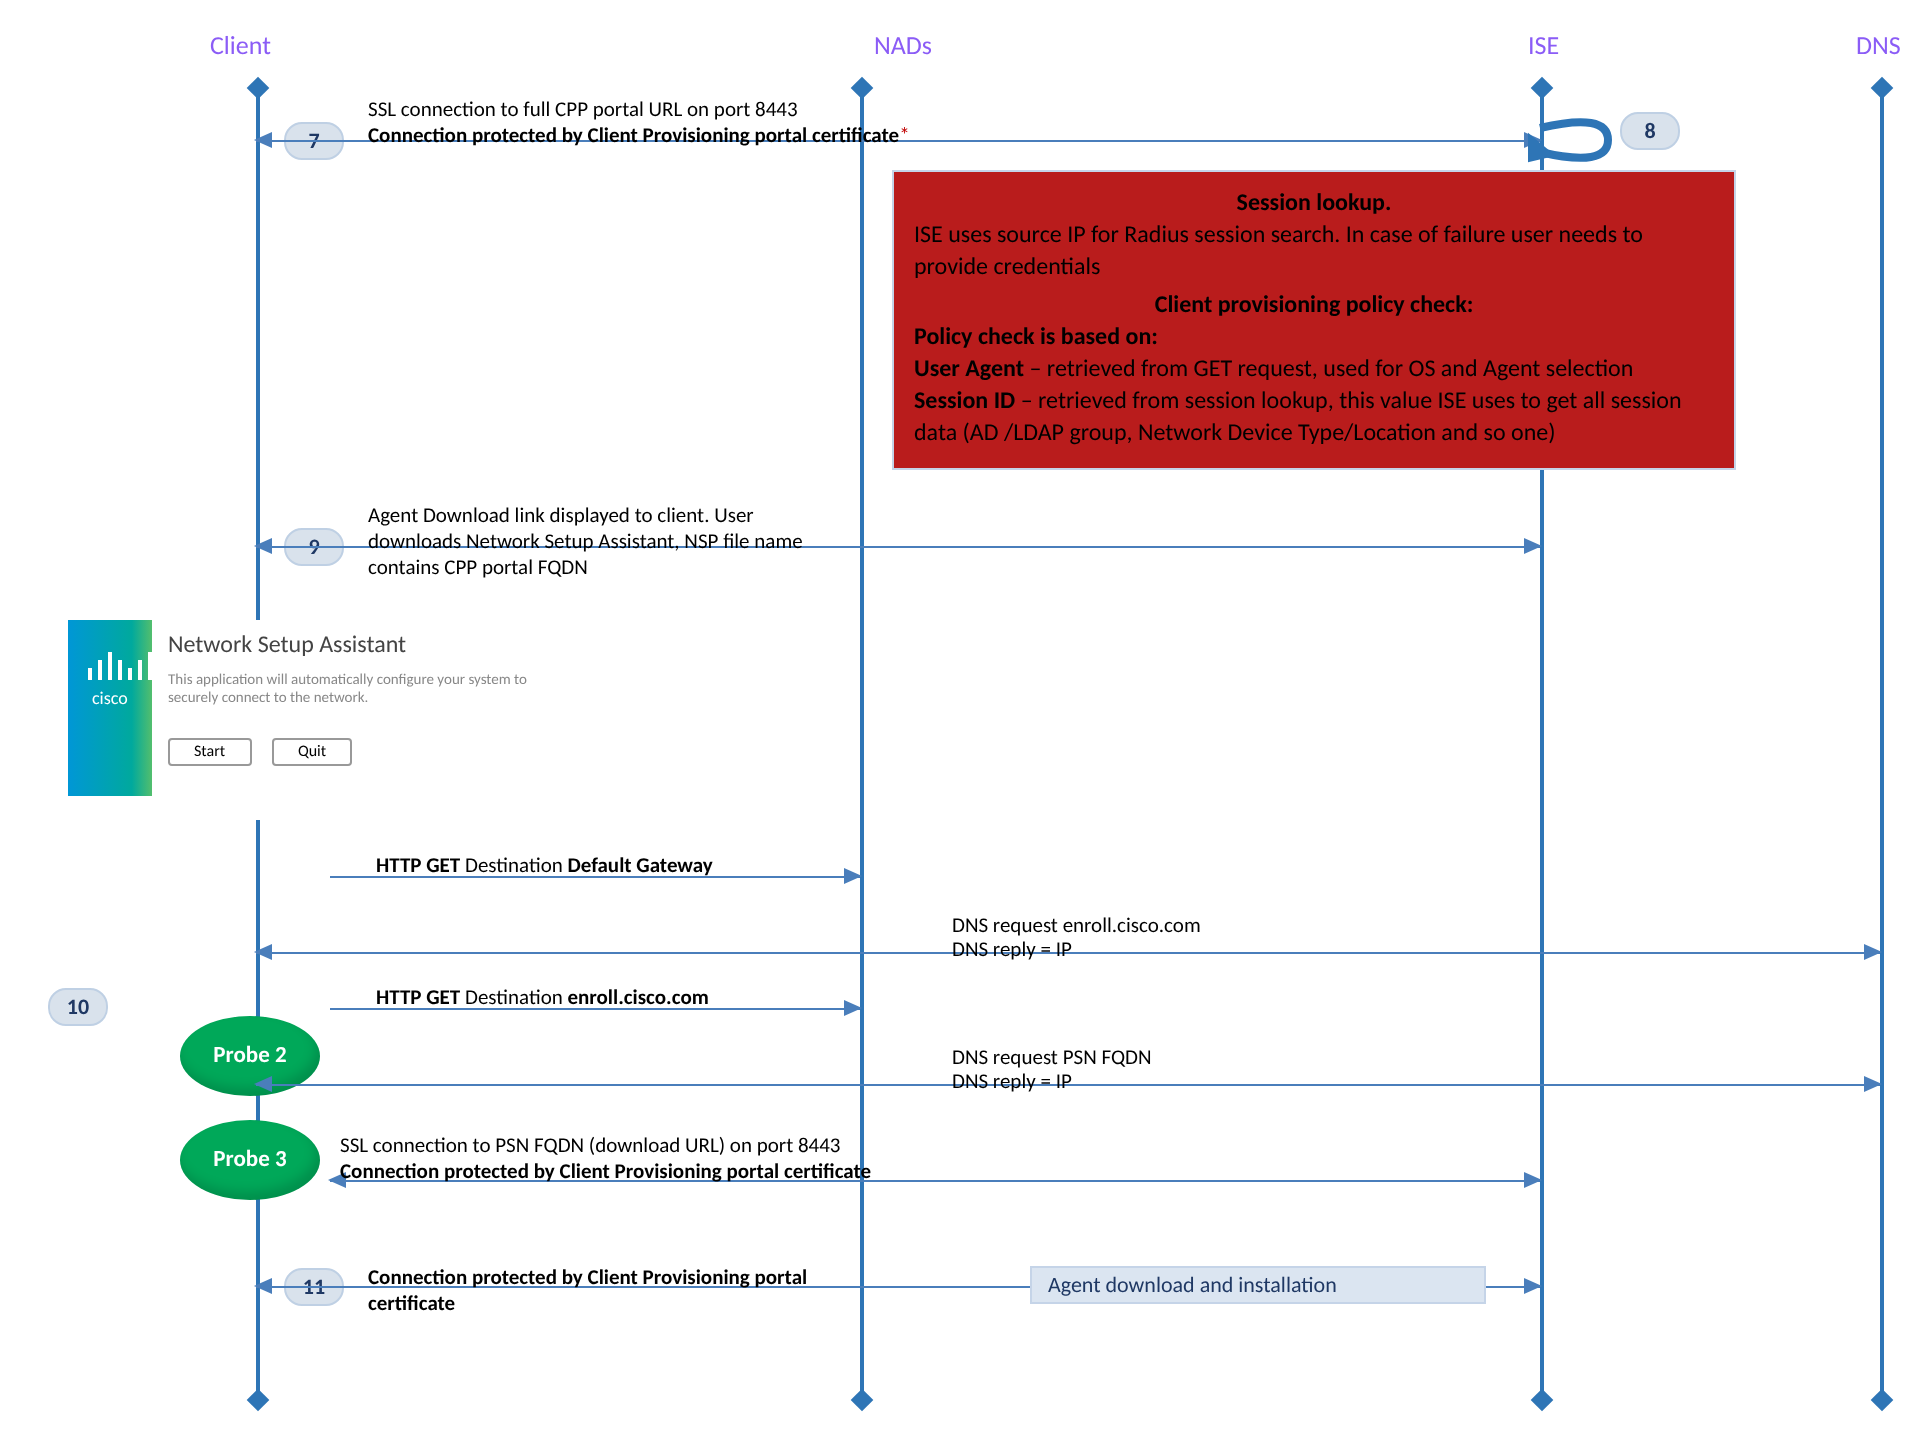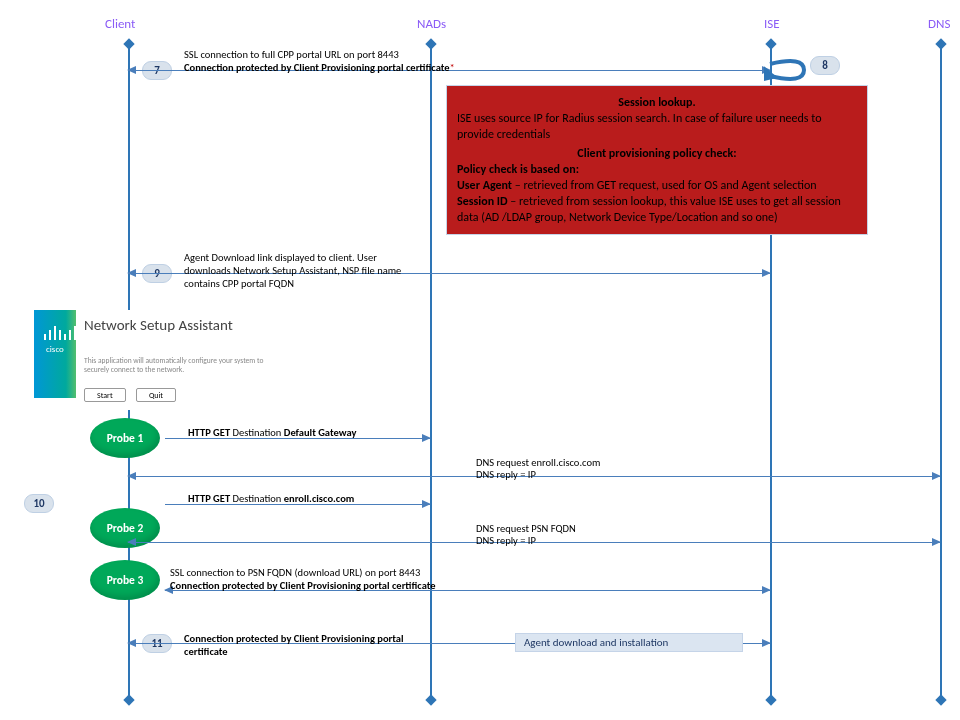--- a/index.html
+++ b/index.html
@@ -27,21 +27,21 @@
 </head>
 <body>
 <div class="canvas">
 
   <div class="lifeline" style="left:128px"></div>
   <div class="lifeline" style="left:430px"></div>
   <div class="lifeline" style="left:770px"></div>
   <div class="lifeline" style="left:940px"></div>
 
   <div class="head" style="left:105px">Client</div>
-  <div class="head" style="left:417px">NADs</div>
+  <div class="head" style="left:437px">NADs</div>
   <div class="head" style="left:764px">ISE</div>
   <div class="head" style="left:928px">DNS</div>
 
   <div class="stepnum" style="left:142px;top:61px">7</div>
   <div class="msg" style="left:128px;top:70px;width:642px">
       <span class="al"></span>
       <span class="ar"></span>
     </div>
   <div class="txt" style="left:184px;top:48px">
     <span>SSL connection to full CPP portal URL on port 8443</span><br>
@@ -97,31 +97,30 @@
           <rect x="25" y="20" width="2" height="10"></rect>
           <rect x="30" y="24" width="2" height="6"></rect>
           <rect x="35" y="20" width="2" height="10"></rect>
           <rect x="40" y="16" width="2" height="14"></rect>
           <rect x="45" y="20" width="2" height="10"></rect>
         </g>
       <text x="12" y="42" fill="#fff" font-size="9" font-family="Calibri">cisco</text>
     </svg>
   </div>
   <div class="card" style="left:76px;top:310px;width:192px;height:88px;padding:6px 8px">
-    <div style="font-size:15px;color:#444;margin-bottom:22px">Network Setup Assistant</div>
+    <div style="font-size:12px;color:#444;margin-bottom:6px">Network Setup Assistant</div>
     <div style="font-size:7.5px;color:#888;line-height:1.2">This application will automatically configure your system to securely connect to the network.</div>
     <div style="margin-top:14px">
       <span class="btn">Start</span>
       <span class="btn">Quit</span>
     </div>
   </div>
 
   <div class="stepnum" style="left:24px;top:494px">10</div>
 
-  <div class="probe-badge" style="left:90px;top:418px">Probe 1</div>
   <div class="msg" style="left:165px;top:438px;width:265px">
       <span class="ar"></span>
     </div>
   <div class="txt" style="left:188px;top:426px">
     <span class="bold">HTTP GET</span> <span>Destination</span> <span class="bold">Default Gateway</span>
   </div>
 
   <div class="msg" style="left:128px;top:476px;width:812px">
       <span class="al"></span>
       <span class="ar"></span>

